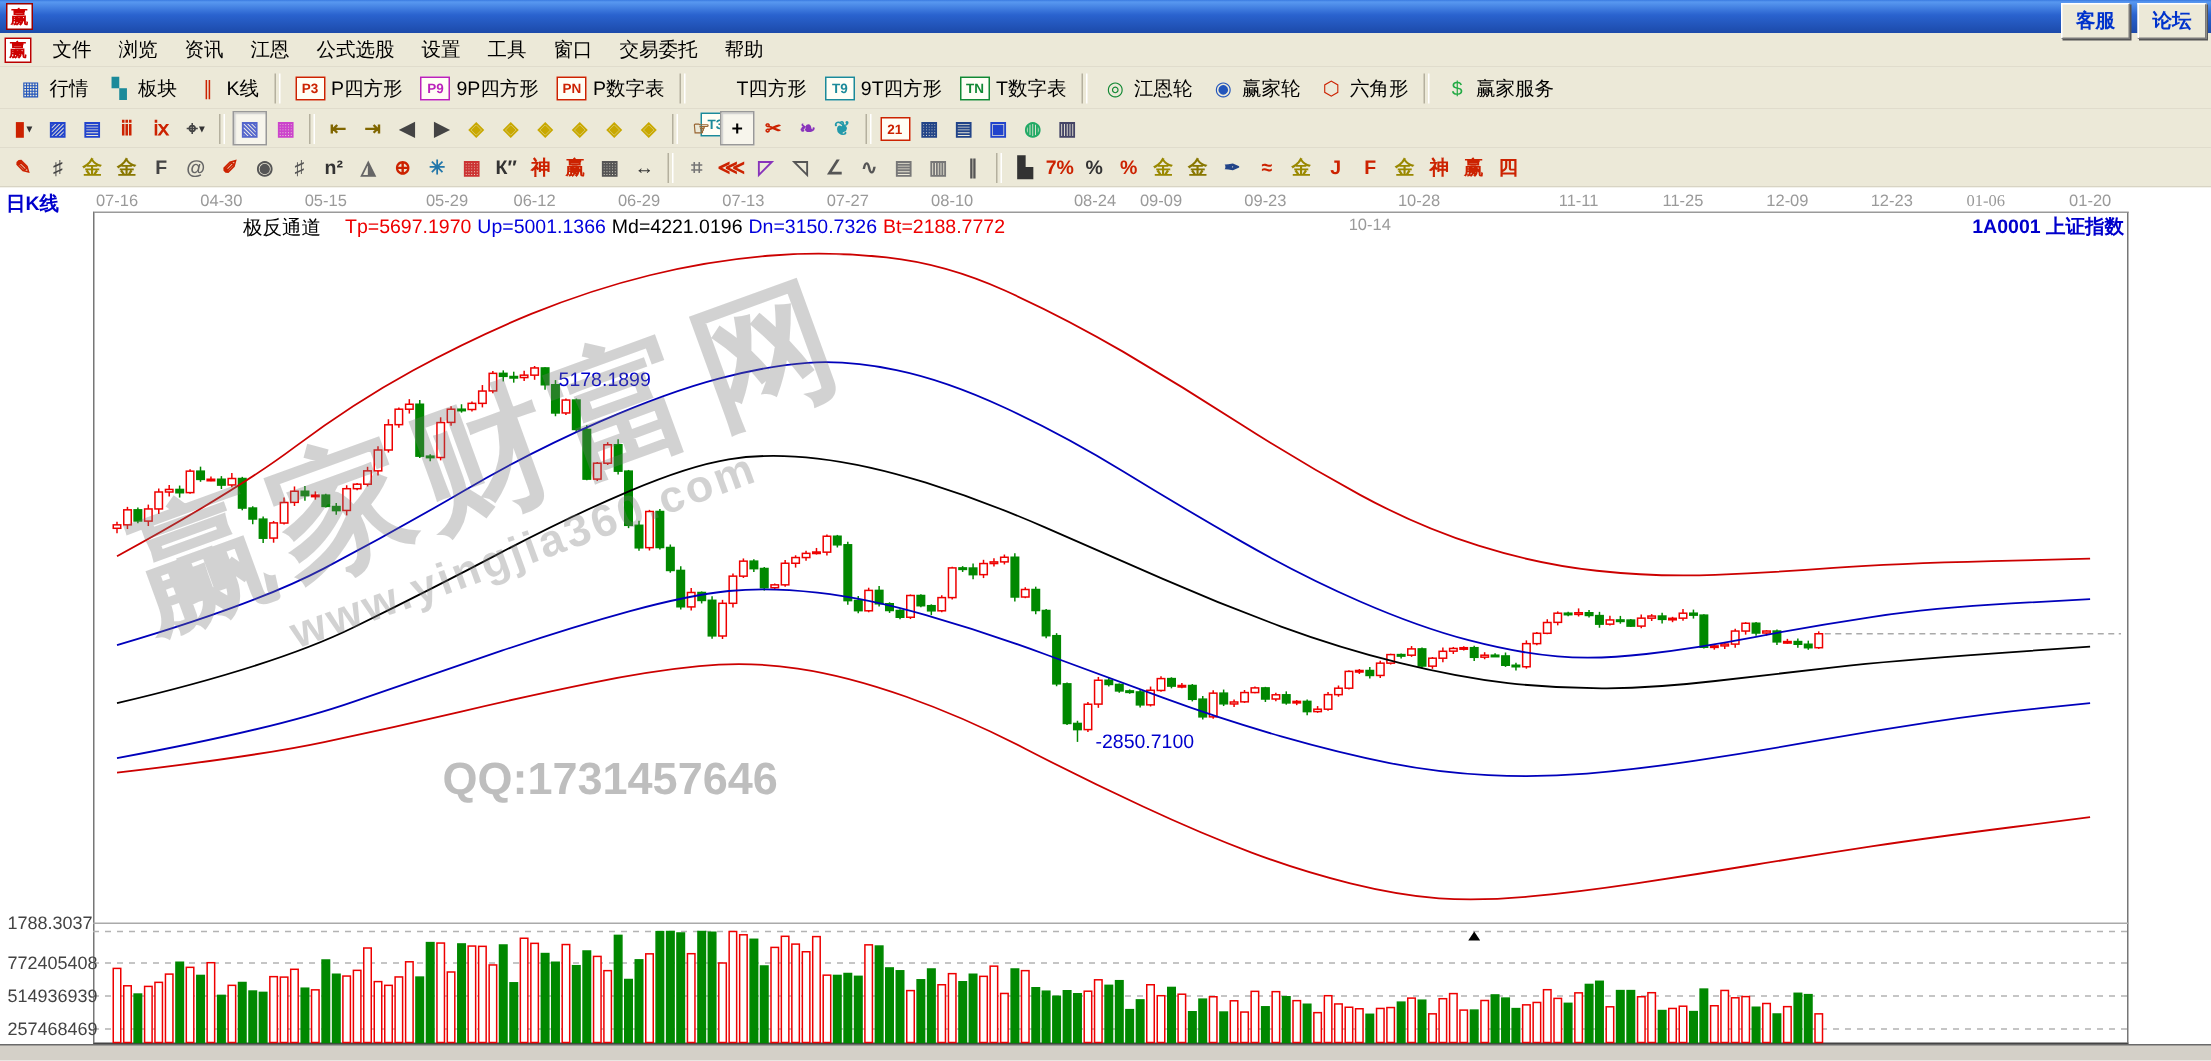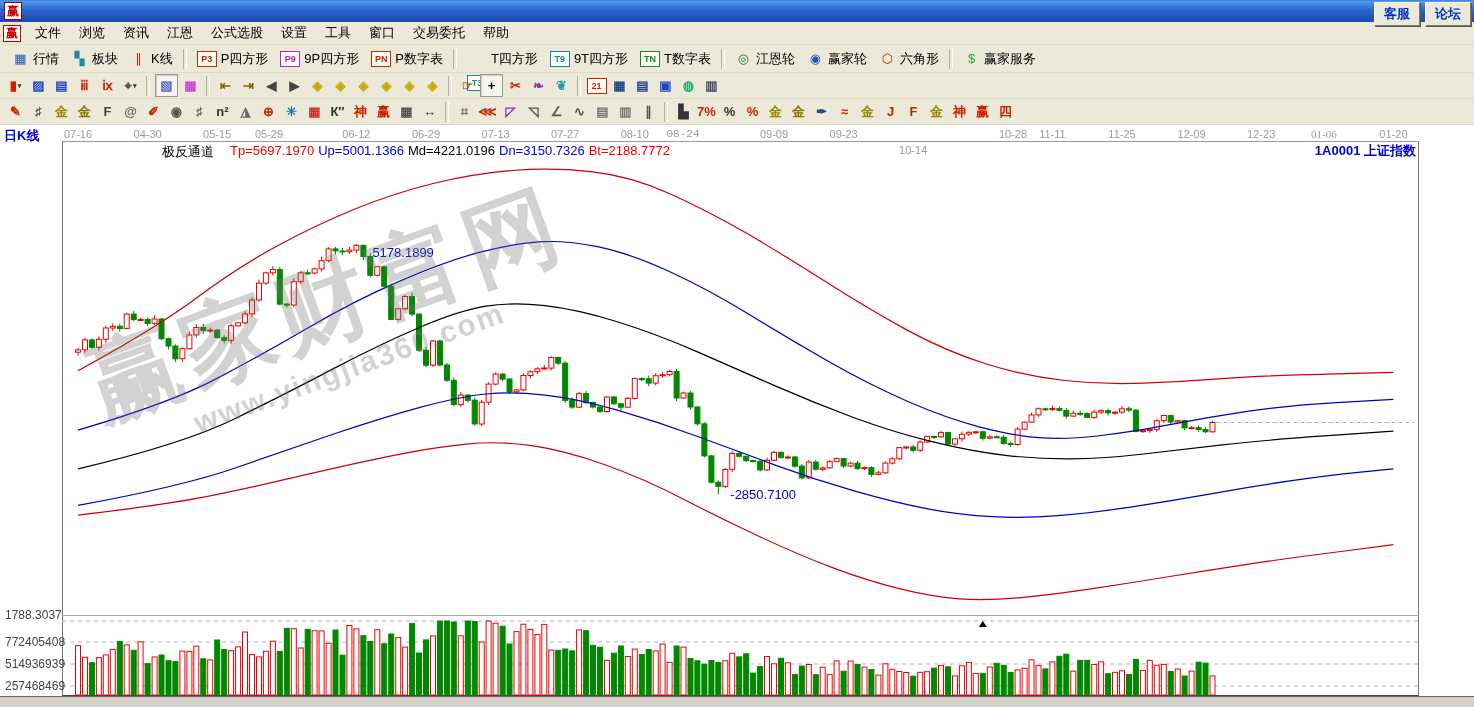--- a/index.html
+++ b/index.html
@@ -354,43 +354,44 @@
       <span class="ico">
         <span class="g" style="color: rgb(204, 34, 0);">四</span>
       </span>
     </div>
   <div class="chart-area">
     <div class="kline-label">日K线</div>
     <div id="dateRow" style="position:absolute;left:0;top:0;width:1474px;height:16px">
         <span class="date-tick" style="left: 78px;">07-16</span>
         <span class="date-tick" style="left: 147.6px;">04-30</span>
         <span class="date-tick" style="left: 217.2px;">05-15</span>
-        <span class="date-tick" style="left: 269px;">05-29</span>
+        <span class="date-tick" style="left: 298px;">05-29</span>
         <span class="date-tick" style="left: 356.4px;">06-12</span>
         <span class="date-tick" style="left: 426px;">06-29</span>
         <span class="date-tick" style="left: 495.6px;">07-13</span>
         <span class="date-tick" style="left: 565.2px;">07-27</span>
         <span class="date-tick" style="left: 634.8px;">08-10</span>
-        <span class="date-tick" style="left: 683px; font-family: Liberation Mono, monospace;">08-24</span>
+        <span class="date-tick" style="left: 730px;">08-24</span>
         <span class="date-tick" style="left: 774px;">09-09</span>
         <span class="date-tick" style="left: 843.6px;">09-23</span>
         <span class="date-tick" style="left: 913.2px; margin-top: 16px;">10-14</span>
-        <span class="date-tick" style="left: 1013px;">10-28</span>
+        <span class="date-tick" style="left: 946px;">10-28</span>
         <span class="date-tick" style="left: 1052.4px;">11-11</span>
         <span class="date-tick" style="left: 1122px;">11-25</span>
         <span class="date-tick" style="left: 1191.6px;">12-09</span>
         <span class="date-tick" style="left: 1261.2px;">12-23</span>
         <span class="date-tick" style="left: 1323.84px; font-family: Liberation Serif, serif;">01-06</span>
         <span class="date-tick" style="left: 1393.44px;">01-20</span>
       </div>
     <div class="frame"></div>
     <div class="wm">
       <div class="wm1">赢家财富网</div>
       <div class="wm2">www.yingjia360.com</div>
     </div>
+    <div class="wm-qq">QQ:1731457646</div>
     <svg id="mainSvg">
         <g>
           <line x1="16" y1="206.9" x2="16" y2="214.5" stroke="#ee0000" stroke-width="1"></line>
           <rect x="13.5" y="208.9" width="5" height="2.3" fill="#ffffff" stroke="#ee0000" stroke-width="1"></rect>
           <line x1="22.96" y1="196.9" x2="22.96" y2="211.7" stroke="#ee0000" stroke-width="1"></line>
           <rect x="20.5" y="198.9" width="5" height="10.0" fill="#ffffff" stroke="#ee0000" stroke-width="1"></rect>
           <line x1="29.92" y1="197.4" x2="29.92" y2="207.8" stroke="#008800" stroke-width="1"></line>
           <rect x="27.4" y="198.9" width="5" height="7.4" fill="#008800" stroke="#008800" stroke-width="1"></rect>
           <line x1="36.879999999999995" y1="195.4" x2="36.879999999999995" y2="209.7" stroke="#ee0000" stroke-width="1"></line>
           <rect x="34.4" y="198.3" width="5" height="8.1" fill="#ffffff" stroke="#ee0000" stroke-width="1"></rect>

